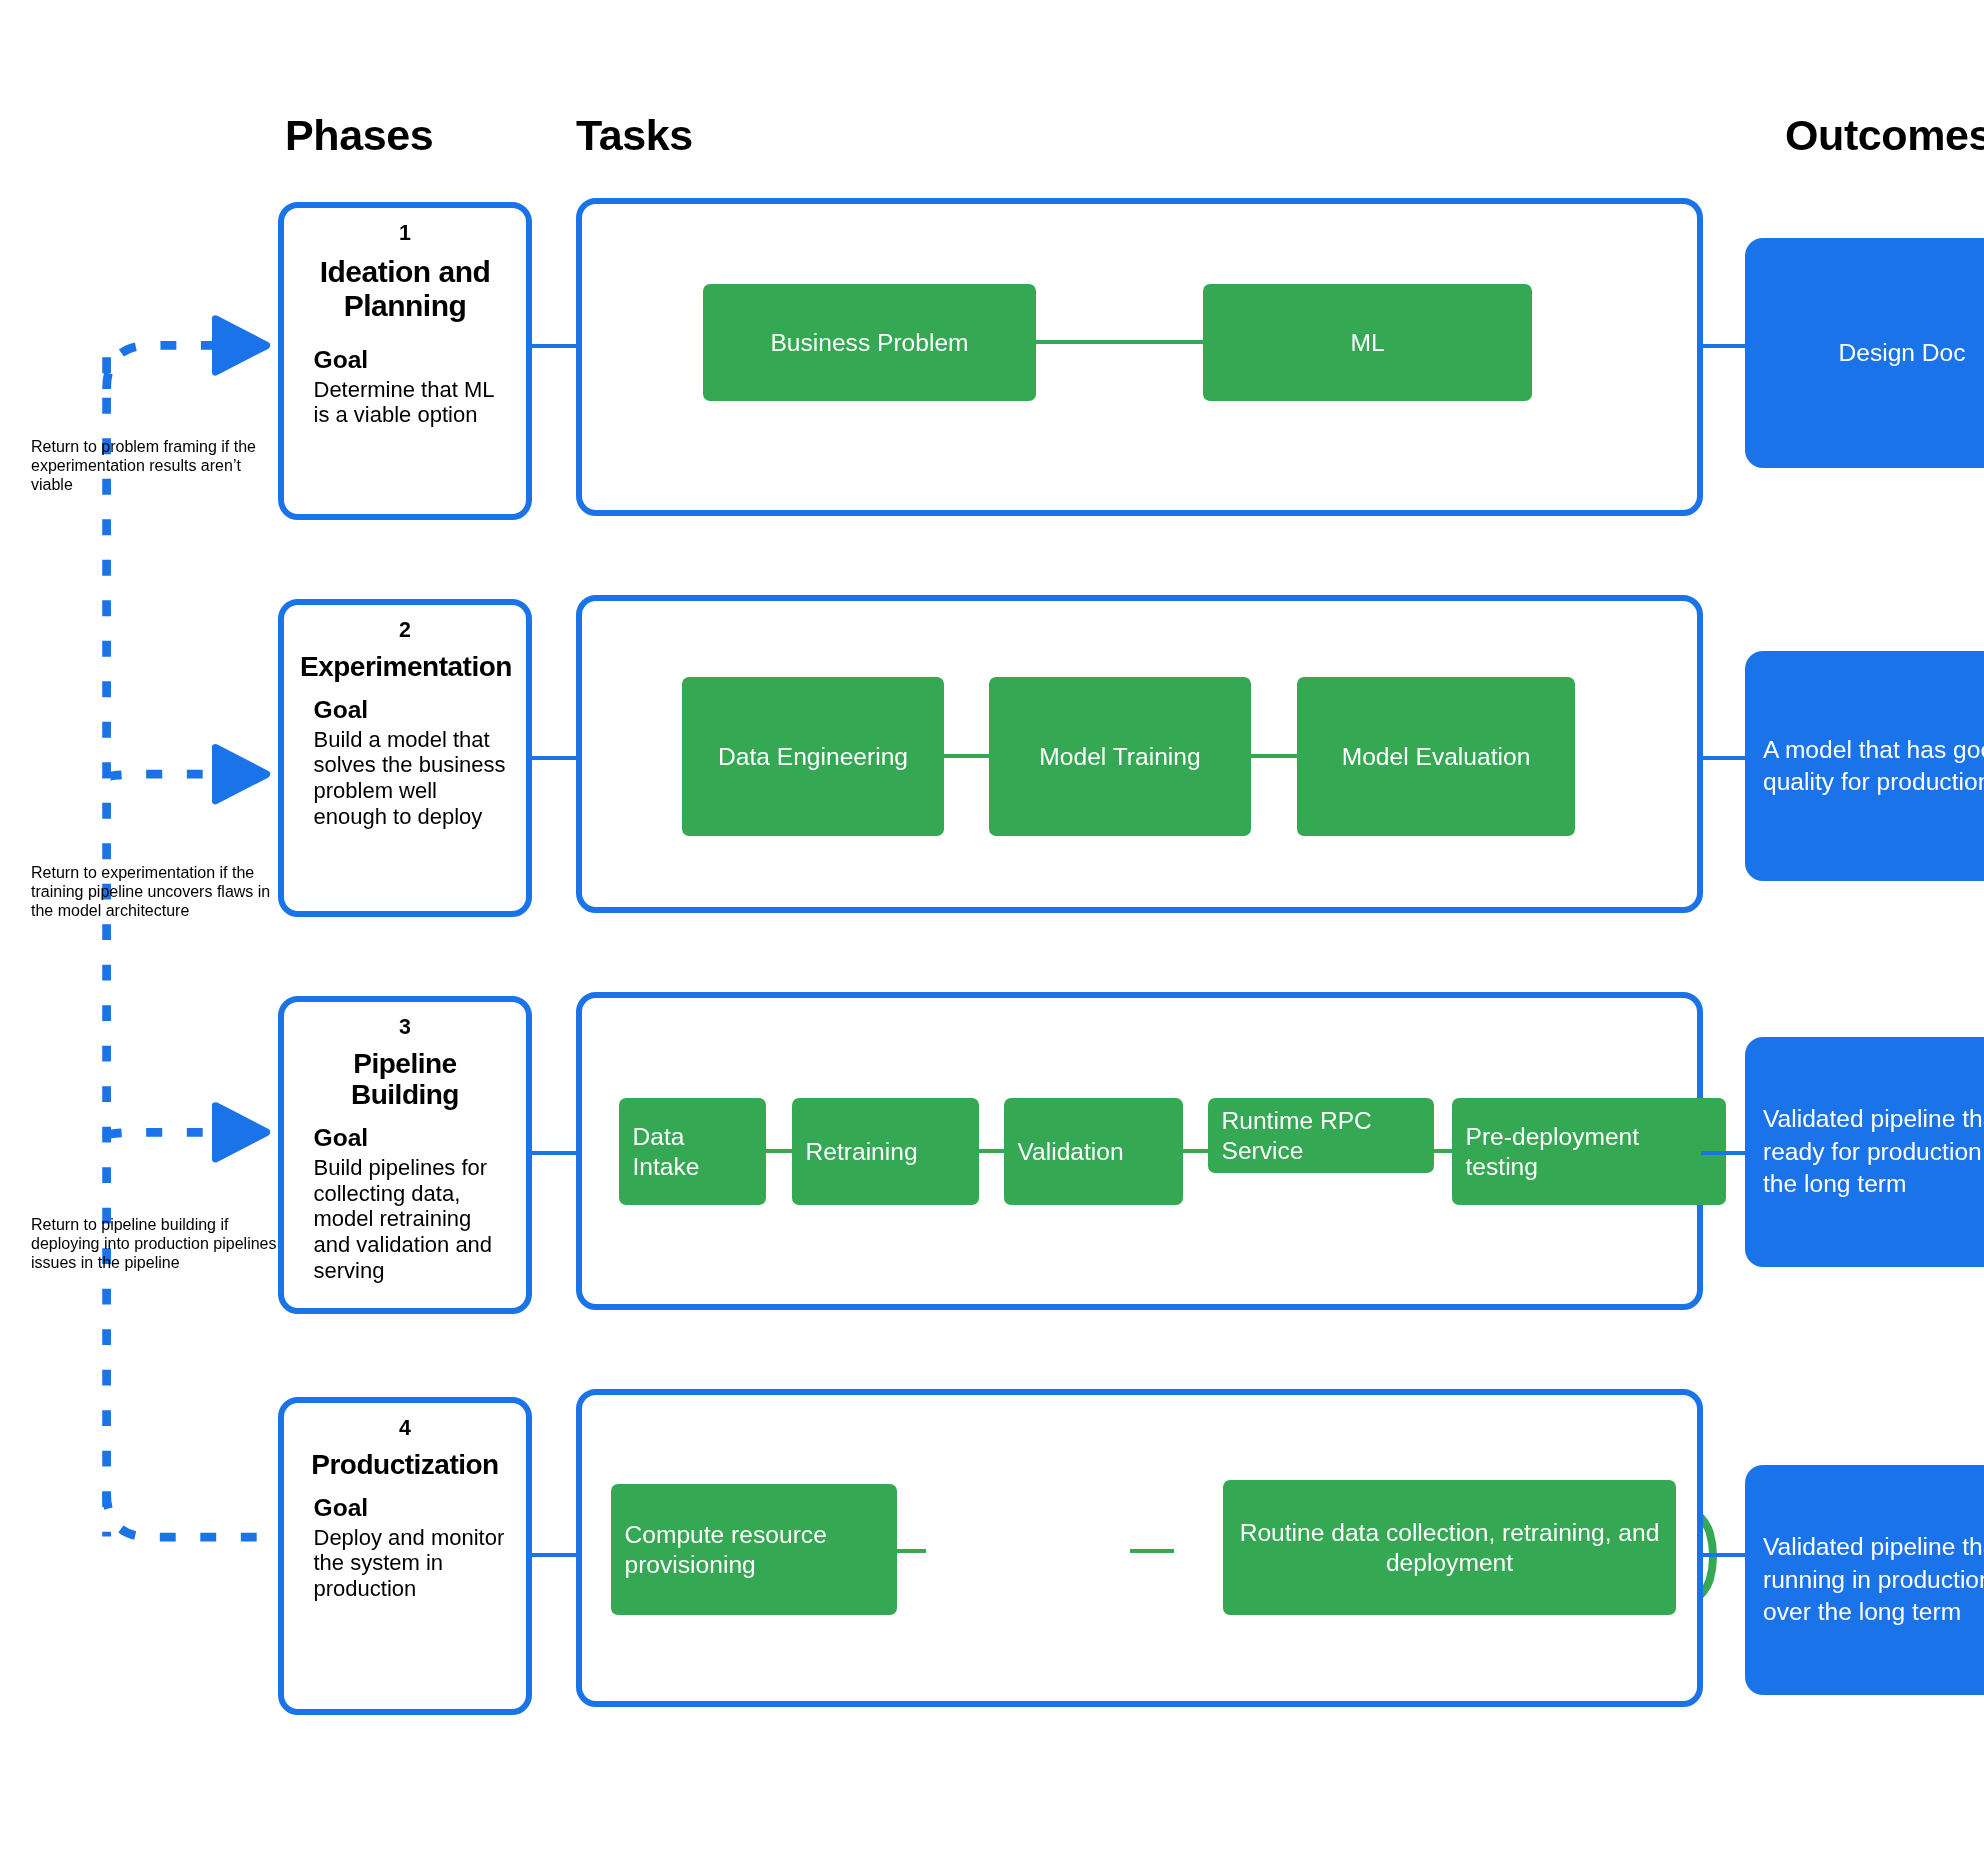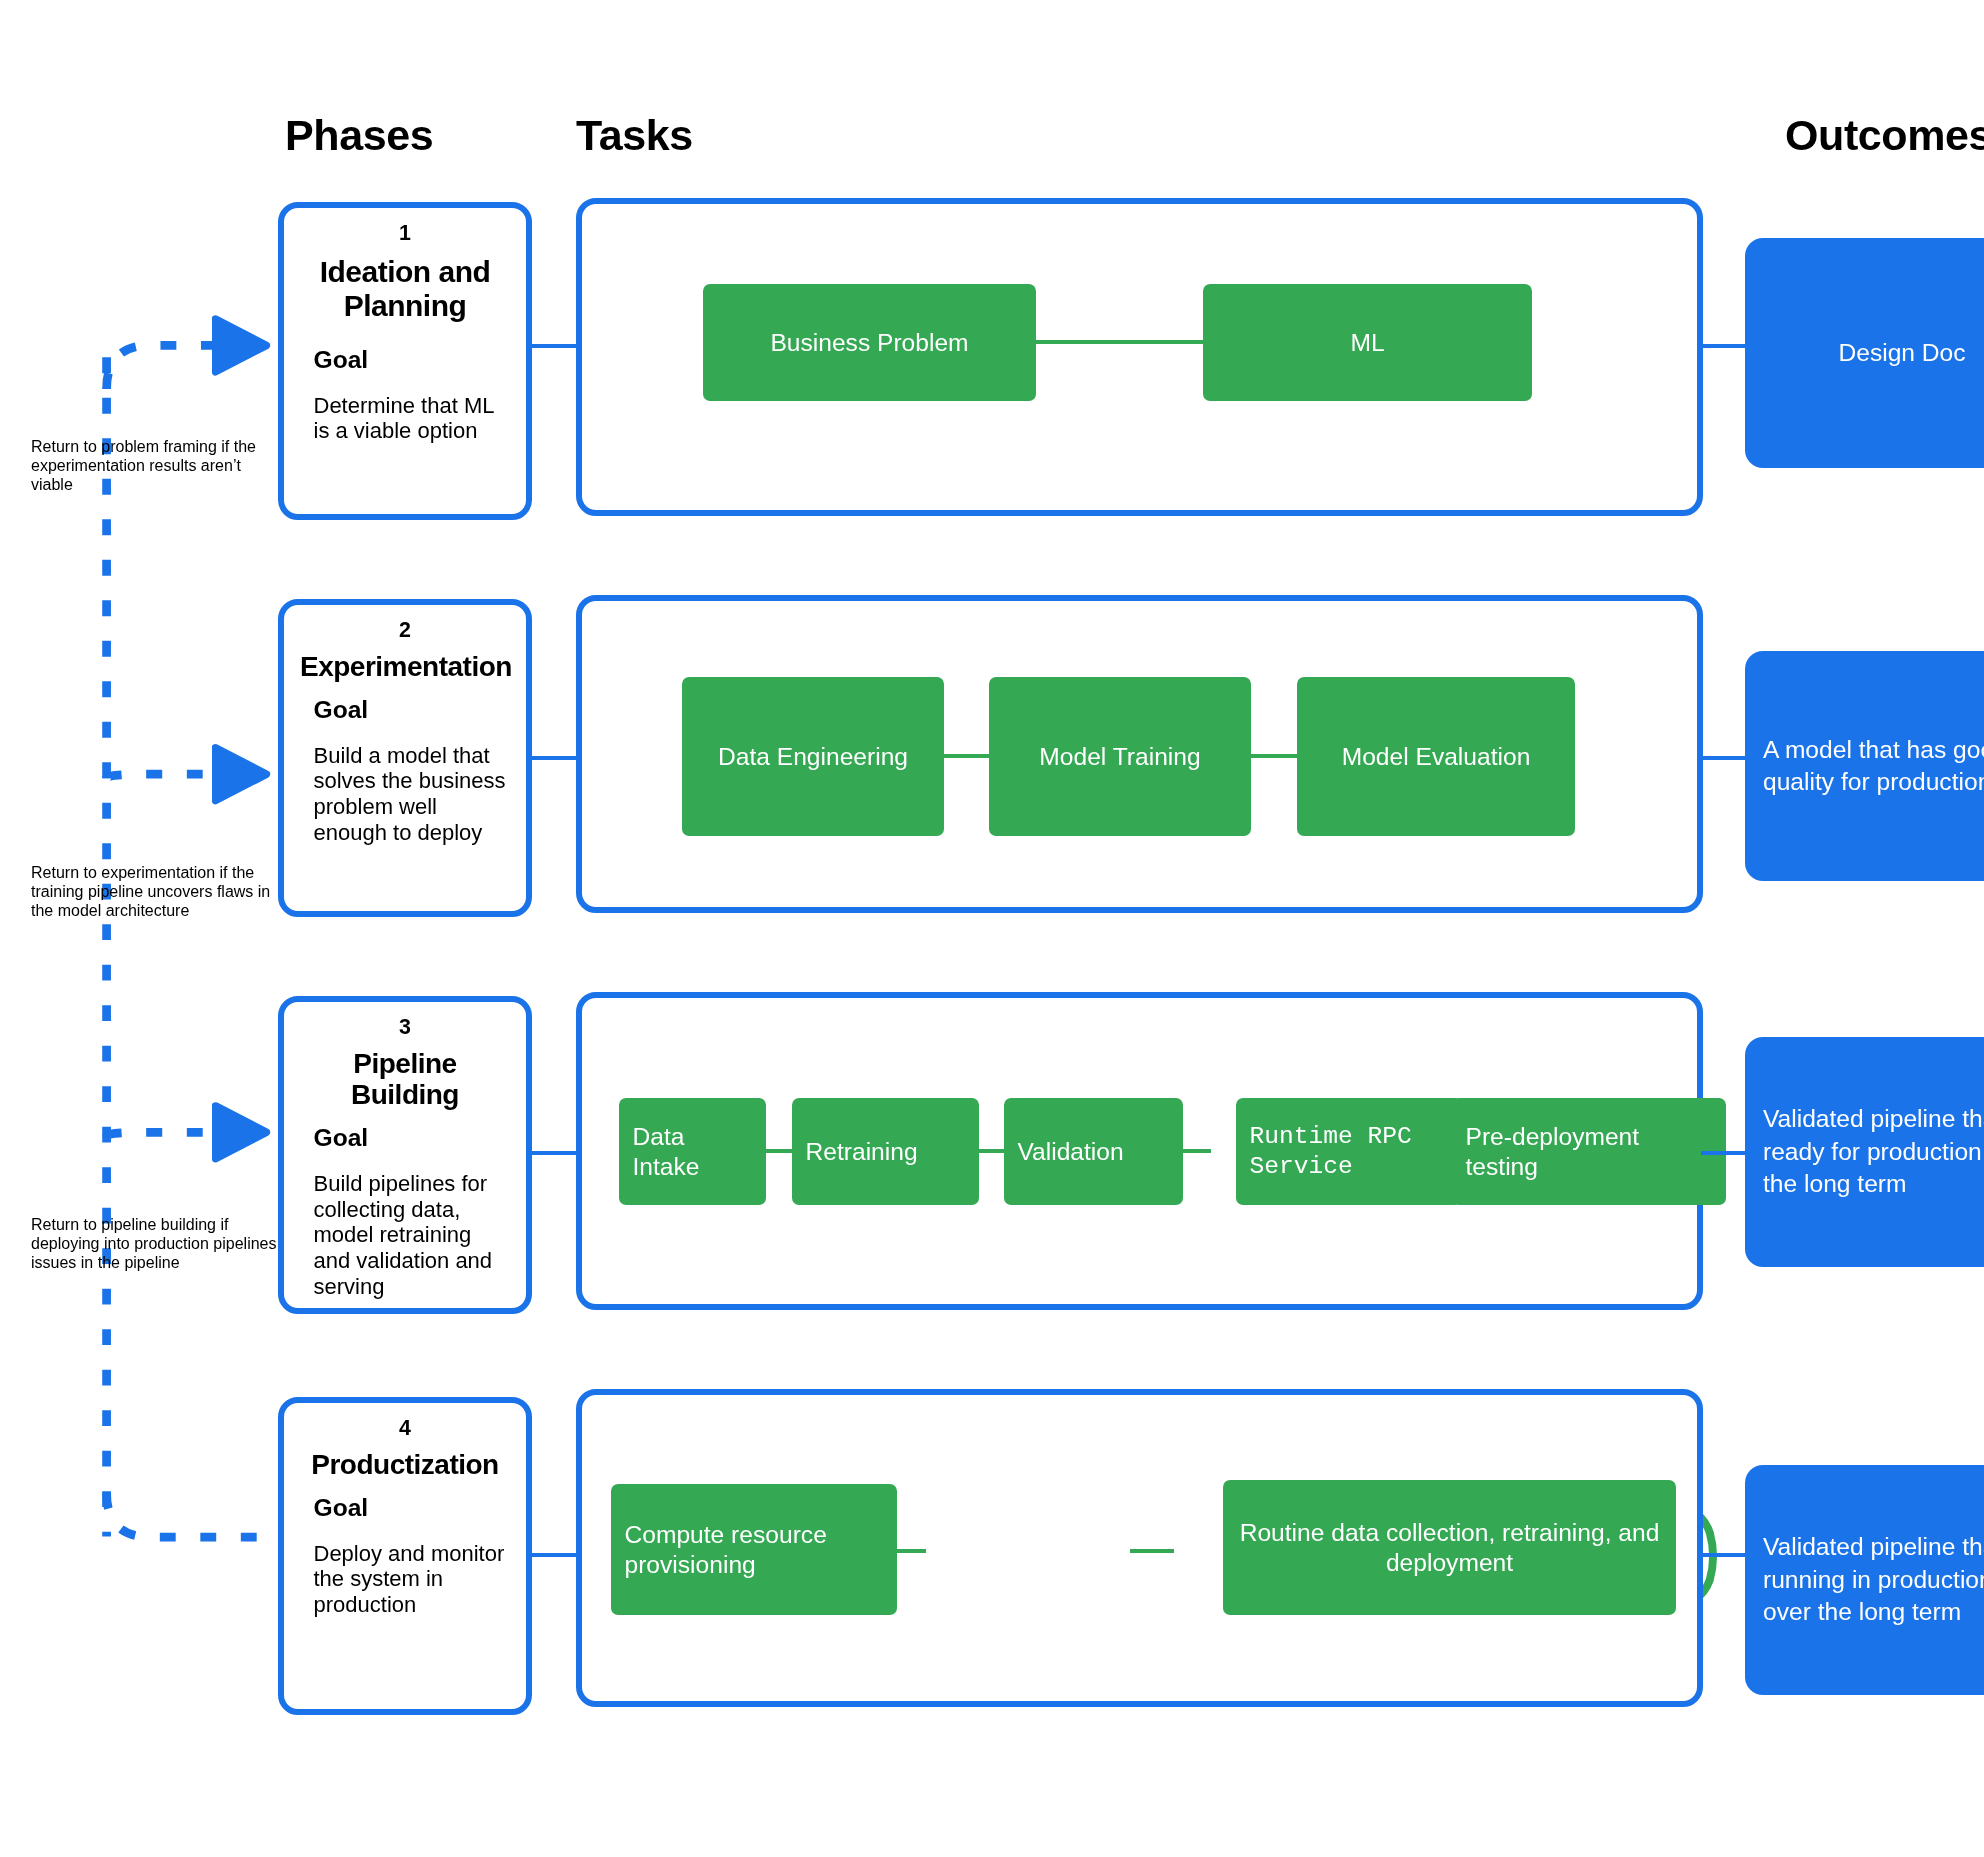--- a/index.html
+++ b/index.html
@@ -64,21 +64,21 @@
     color: #000;
     margin-top: 23px;
     padding-left: 13.5px;
     line-height: 1.1;
   }
   .goal-text {
     font-size: 22px;
     font-weight: 400;
     color: #000;
     padding-left: 13.5px;
-    margin-top: 20px;
+    margin-top: 4px;
     line-height: 1.17;
   }
   .phase-card.compact .phase-title { margin-top: 8.7px; }
   .phase-card.compact .goal-label  { margin-top: 13.5px; }
 
   
   .tasks-card {
     position: absolute;
     box-sizing: border-box;
     background: #ffffff;
@@ -254,21 +254,21 @@
   <div class="blue-link" style="left:532px; top:1151px; width:48px;"></div>
 
   <div class="tasks-card" style="left:576px; top:992px; width:1127px; height:318px;"></div>
 
   <div class="task-box" style="left:619px; top:1098px; width:147px; height:107px;">Data Intake</div>
   <div class="green-link" style="left:763px; top:1149px; width:32px;"></div>
   <div class="task-box" style="left:792px; top:1098px; width:187px; height:107px;">Retraining</div>
   <div class="green-link" style="left:975px; top:1149px; width:32px;"></div>
   <div class="task-box" style="left:1004px; top:1098px; width:179px; height:107px;">Validation</div>
   <div class="green-link" style="left:1179px; top:1149px; width:32px;"></div>
-  <div class="task-box" style="left:1236px; top:1098px; width:226px; height:107px;font-family:Liberation Mono, monospace;">Runtime RPC Service</div>
+  <div class="task-box" style="left:1208px; top:1098px; width:226px; height:75px;">Runtime RPC Service</div>
   <div class="green-link" style="left:1431px; top:1149px; width:24px;"></div>
   <div class="task-box" style="left:1452px; top:1098px; width:274px; height:107px;">Pre-deployment testing</div>
 
   <div class="blue-link" style="left:1701px; top:1151px; width:48px;"></div>
 
   <div class="outcome-box" style="left:1745px; top:1037px; width:314px; height:230px;">Validated pipeline that’s ready for production over the long term</div>
 
   <div class="phase-card compact" style="left:278px; top:1397px; width:254px; height:318px;">
     <div class="phase-num">4</div>
     <div class="phase-title" style="font-size:28px;">Productization</div>

